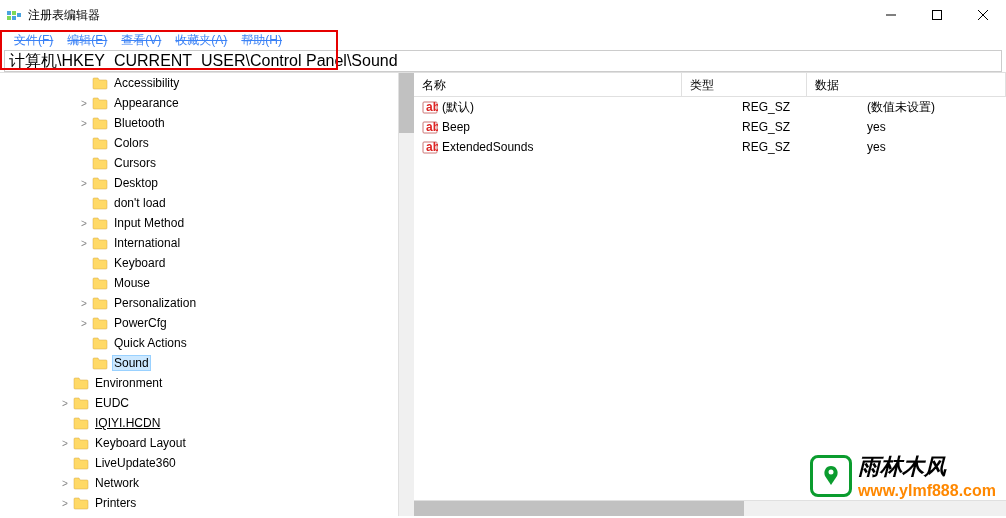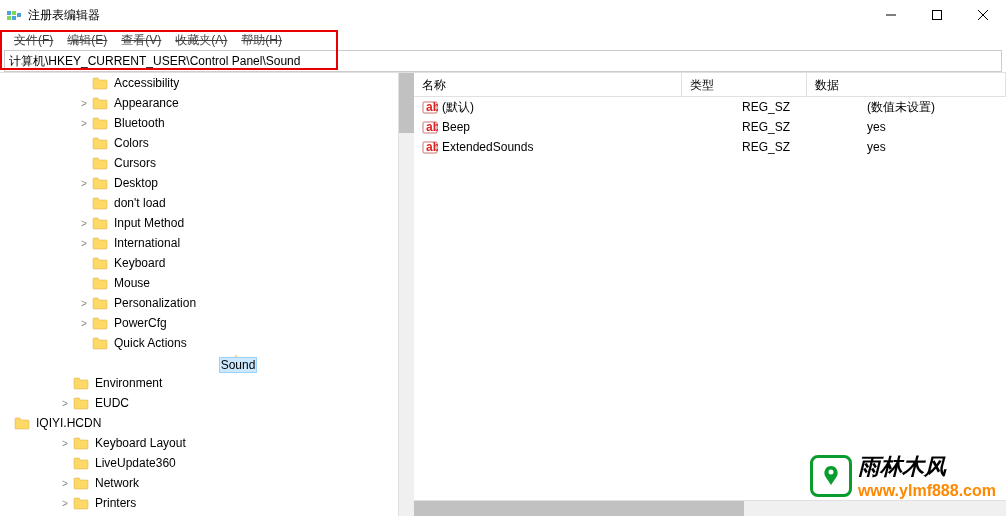--- a/index.html
+++ b/index.html
@@ -3,24 +3,24 @@
 <meta charset="utf-8">
 <style>
 * { margin: 0; padding: 0; box-sizing: border-box; font-family: "Microsoft YaHei", "Segoe UI", sans-serif; font-size: 12px; }
 body { width: 1006px; height: 518px; background: #fff; overflow: hidden; position: relative; }
 .titlebar { height: 30px; display: flex; align-items: center; padding-left: 6px; background: #fff; }
 .titlebar-icon { width: 16px; height: 16px; margin-right: 6px; display: flex; align-items: center; justify-content: center; }
 .titlebar-text { font-size: 12px; }
 .window-controls { margin-left: auto; display: flex; }
 .window-btn { width: 46px; height: 30px; display: flex; align-items: center; justify-content: center; color: #000; }
 .menubar { height: 20px; display: flex; align-items: center; padding-left: 8px; gap: 2px; }
-.menubar-item { padding: 1px 6px; color: #404040; text-decoration: line-through; }
+.menubar-item { padding: 1px 6px; color: #3b82f6; text-decoration: line-through; }
 .red-box { position: absolute; border: 2px solid #e60000; left: 0; top: 30px; width: 338px; height: 40px; pointer-events: none; z-index: 10; }
 .addressbar { height: 22px; border: 1px solid #ccc; margin: 0 4px; display: flex; align-items: center; padding: 0 4px; }
-.addressbar input { border: none; outline: none; width: 100%; font-size: 12px; }
+.addressbar input { border: none; outline: none; width: 100%; font-size: 16px; }
 .main { display: flex; height: 444px; border-top: 1px solid #e0e0e0; }
 .tree-pane { width: 398px; overflow-y: auto; position: relative; }
 .tree-scrollbar { width: 16px; background: #f0f0f0; border-left: 1px solid #e0e0e0; position: relative; }
 .tree-scrollbar-thumb { background: #c1c1c1; width: 100%; height: 60px; position: absolute; top: 0; }
 .list-pane { flex: 1; display: flex; flex-direction: column; }
 .list-header { display: flex; height: 24px; border-bottom: 1px solid #e0e0e0; }
 .list-header-col { padding: 4px 8px; border-right: 1px solid #e0e0e0; }
 .list-body { flex: 1; position: relative; }
 .list-row { display: flex; height: 20px; align-items: center; }
 .list-cell { padding: 1px 8px; display: flex; align-items: center; gap: 4px; }
@@ -180,42 +180,42 @@
         </svg>
         <span class="tree-label">PowerCfg</span>
       </div>
       <div class="tree-item" style="padding-left: 78px;">
         <span class="tree-expander"></span>
         <svg class="tree-icon" viewBox="0 0 16 14">
           <path class="folder-svg" d="M1 3 L1 12 Q1 13 2 13 L14 13 Q15 13 15 12 L15 5 Q15 4 14 4 L7 4 L6 2 L2 2 Q1 2 1 3 Z"></path>
         </svg>
         <span class="tree-label">Quick Actions</span>
       </div>
-      <div class="tree-item" style="padding-left: 78px; flex-direction: column;">
+      <div class="tree-item" style="padding-left: 78px;">
         <span class="tree-expander"></span>
         <svg class="tree-icon" viewBox="0 0 16 14">
           <path class="folder-svg" d="M1 3 L1 12 Q1 13 2 13 L14 13 Q15 13 15 12 L15 5 Q15 4 14 4 L7 4 L6 2 L2 2 Q1 2 1 3 Z"></path>
         </svg>
         <span class="tree-label selected">Sound</span>
       </div>
       <div class="tree-item" style="padding-left: 59px;">
         <span class="tree-expander"></span>
         <svg class="tree-icon" viewBox="0 0 16 14">
           <path class="folder-svg" d="M1 3 L1 12 Q1 13 2 13 L14 13 Q15 13 15 12 L15 5 Q15 4 14 4 L7 4 L6 2 L2 2 Q1 2 1 3 Z"></path>
         </svg>
         <span class="tree-label">Environment</span>
       </div>
       <div class="tree-item" style="padding-left: 59px;">
         <span class="tree-expander">&gt;</span>
         <svg class="tree-icon" viewBox="0 0 16 14">
           <path class="folder-svg" d="M1 3 L1 12 Q1 13 2 13 L14 13 Q15 13 15 12 L15 5 Q15 4 14 4 L7 4 L6 2 L2 2 Q1 2 1 3 Z"></path>
         </svg>
         <span class="tree-label">EUDC</span>
       </div>
-      <div class="tree-item" style="">
+      <div class="tree-item" style="padding-left: 59px; text-decoration: underline;">
         <span class="tree-expander"></span>
         <svg class="tree-icon" viewBox="0 0 16 14">
           <path class="folder-svg" d="M1 3 L1 12 Q1 13 2 13 L14 13 Q15 13 15 12 L15 5 Q15 4 14 4 L7 4 L6 2 L2 2 Q1 2 1 3 Z"></path>
         </svg>
         <span class="tree-label">IQIYI.HCDN</span>
       </div>
       <div class="tree-item" style="padding-left: 59px;">
         <span class="tree-expander">&gt;</span>
         <svg class="tree-icon" viewBox="0 0 16 14">
           <path class="folder-svg" d="M1 3 L1 12 Q1 13 2 13 L14 13 Q15 13 15 12 L15 5 Q15 4 14 4 L7 4 L6 2 L2 2 Q1 2 1 3 Z"></path>

